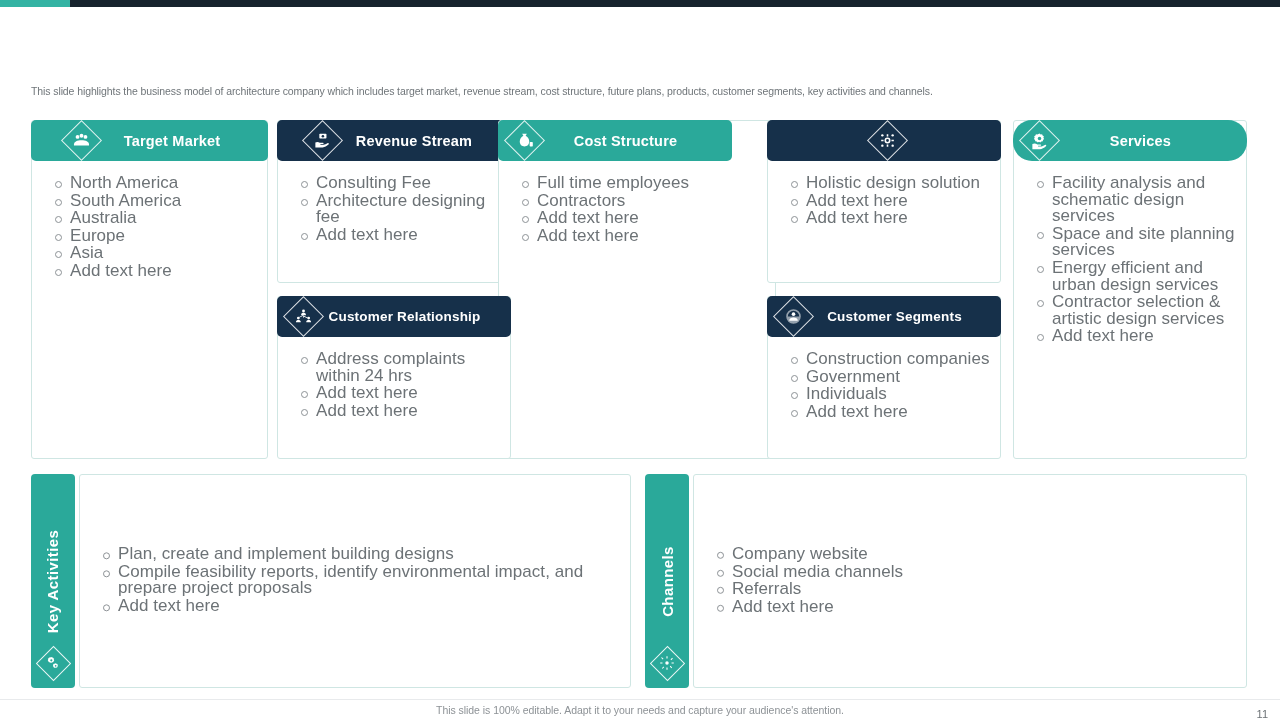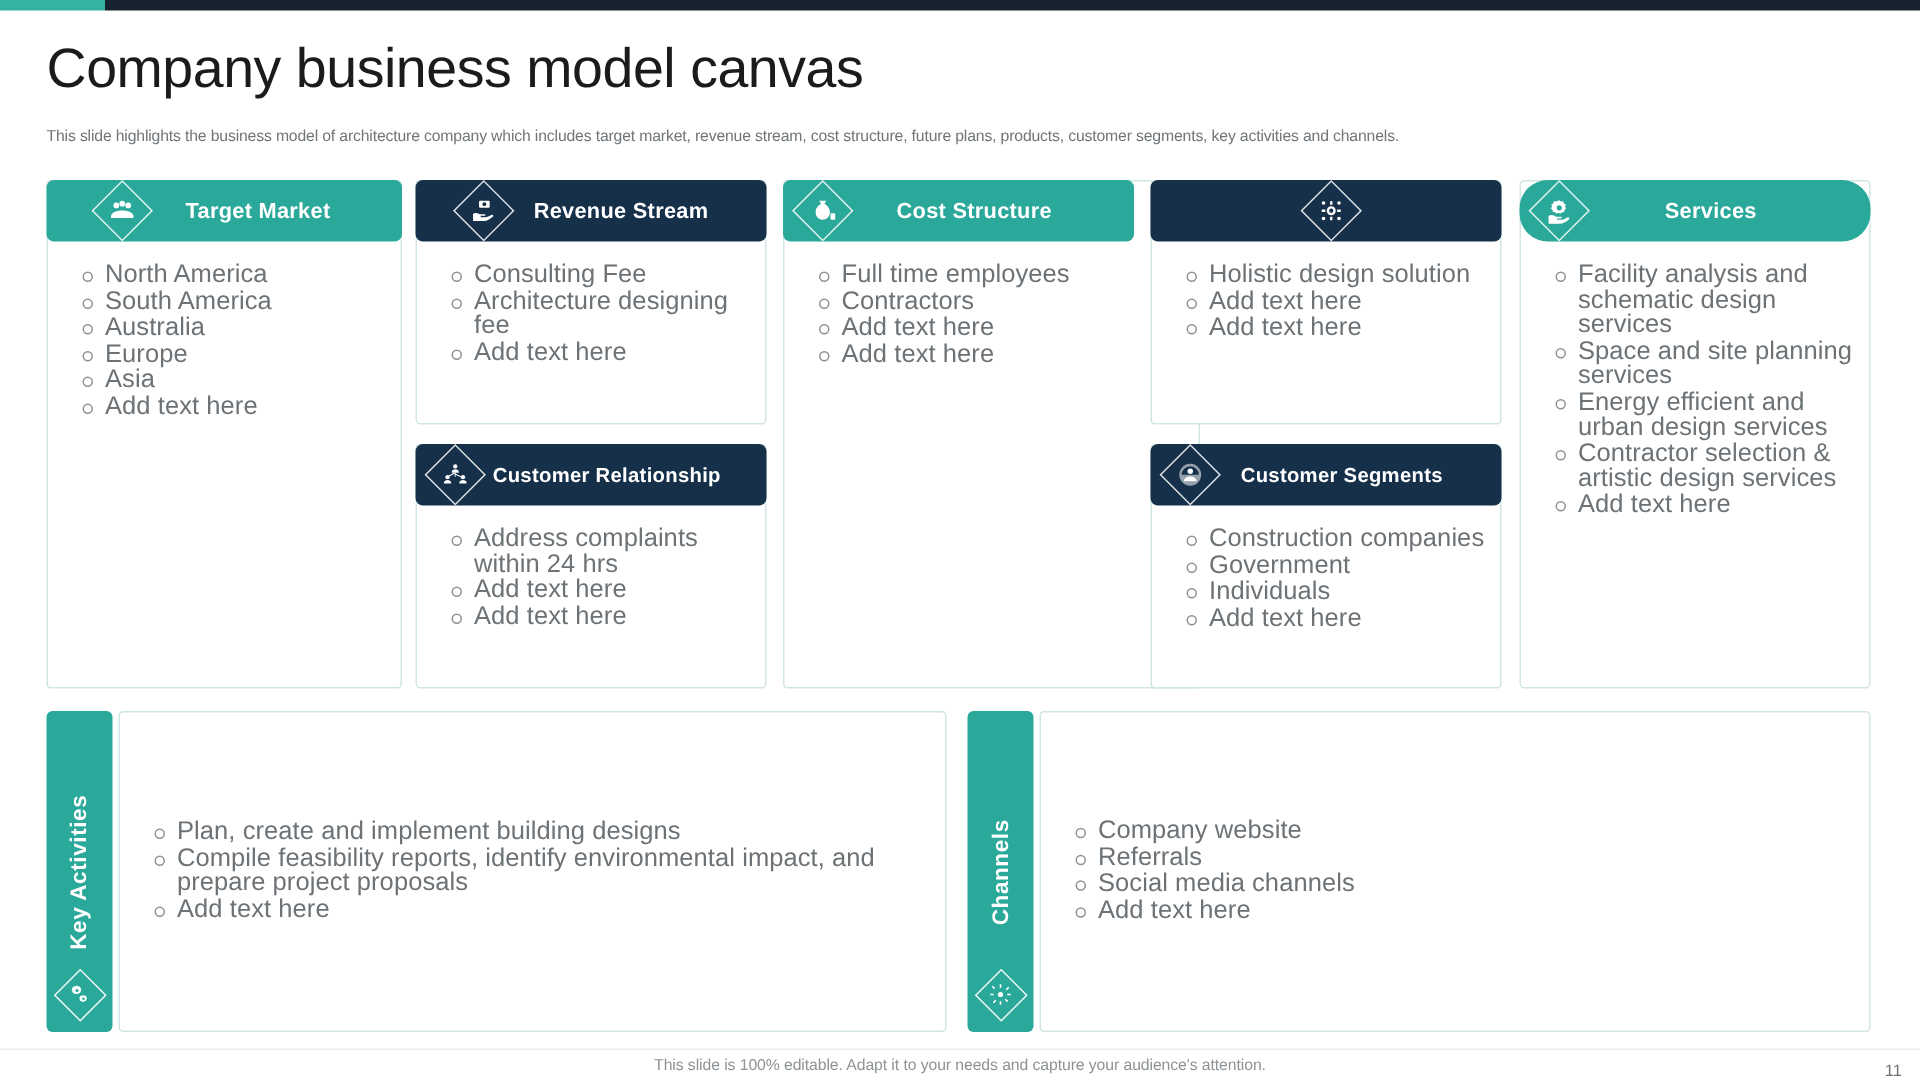--- a/index.html
+++ b/index.html
@@ -221,21 +221,20 @@
 </head>
 <body>
 
 <div class="slide">
 
   <div class="topbar">
     <div class="topbar-teal"></div>
     <div class="topbar-navy"></div>
   </div>
 
-  <div class="title">Company business model canvas</div>
   <div class="subtitle">This slide highlights the business model of architecture company which includes target market, revenue stream, cost structure, future plans, products, customer segments, key activities and channels.</div>
 
   <div class="card" id="card-0" style="left:31px; top:120px; width:237px; height:339px;">
     <div class="card-head teal" style="width:237px;padding-left:24px;">
       <span class="head-icon">
         <span class="diamond"></span>
         <svg viewBox="0 0 24 24" fill="#fff">
             <circle cx="7" cy="7.5" r="2.4"></circle>
             <circle cx="12" cy="6" r="2.4"></circle>
             <circle cx="17" cy="7.5" r="2.4"></circle>
@@ -270,21 +269,21 @@
     </div>
     <div class="card-body">
       <ul class="bullets">
         <li>Consulting Fee</li>
         <li>Architecture designing fee</li>
         <li>Add text here</li>
       </ul>
     </div>
   </div>
 
-  <div class="card" id="card-2" style="left:522px; top:120px; width:278px; height:339px;">
+  <div class="card" id="card-2" style="left:498px; top:120px; width:278px; height:339px;">
     <div class="card-head teal" style="width:234px;">
       <span class="head-icon">
         <span class="diamond"></span>
         <svg viewBox="0 0 24 24" fill="#fff">
             <path d="M9 3.5h6l-1.6 2.6c2.6 1.3 4.6 4 4.6 7.2 0 4-2.9 6.2-6 6.2s-6-2.2-6-6.2c0-3.2 2-5.9 4.6-7.2z"></path>
             <rect x="18.5" y="14" width="4" height="5.5" rx="0.8"></rect>
           </svg>
       </span>
       <span class="head-title">Cost Structure</span>
     </div>
@@ -422,22 +421,22 @@
         <svg viewBox="0 0 24 24" fill="#fff">
             <circle cx="12" cy="12" r="2.6"></circle>
             <path d="M11.2 1.8h1.6v3.4h-1.6zm0 17h1.6v3.4h-1.6zM1.8 11.2h3.4v1.6H1.8zm17 0h3.4v1.6h-3.4z"></path>
             <path d="M4.3 3.2l2.4 2.4-1.1 1.1-2.4-2.4zm13 13l2.4 2.4-1.1 1.1-2.4-2.4zM19.7 4.3l-2.4 2.4 1.1 1.1 2.4-2.4zm-13 13l-2.4 2.4 1.1 1.1 2.4-2.4z"></path>
           </svg>
       </span>
     </div>
     <div class="panel-body">
       <ul class="bullets panel-list">
         <li>Company website</li>
+        <li>Social media channels</li>
         <li>Referrals</li>
-        <li>Social media channels</li>
         <li>Add text here</li>
       </ul>
     </div>
   </div>
 
   <div class="footer-rule"></div>
   <div class="footer-text">This slide is 100% editable. Adapt it to your needs and capture your audience's attention.</div>
   <div class="page-number">11</div>
 
 </div>

